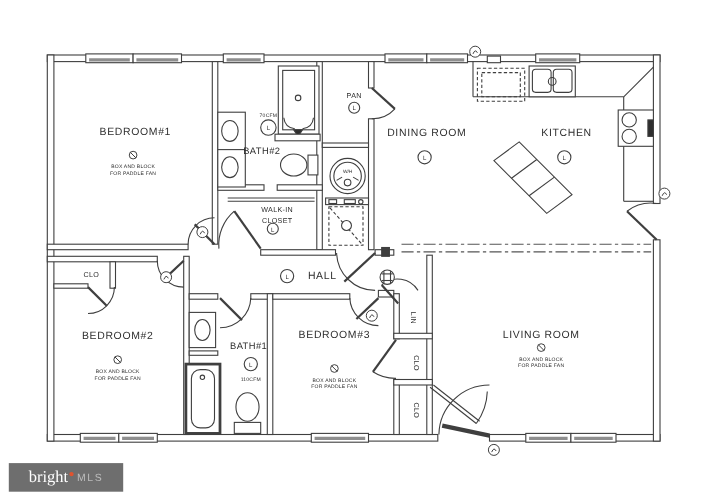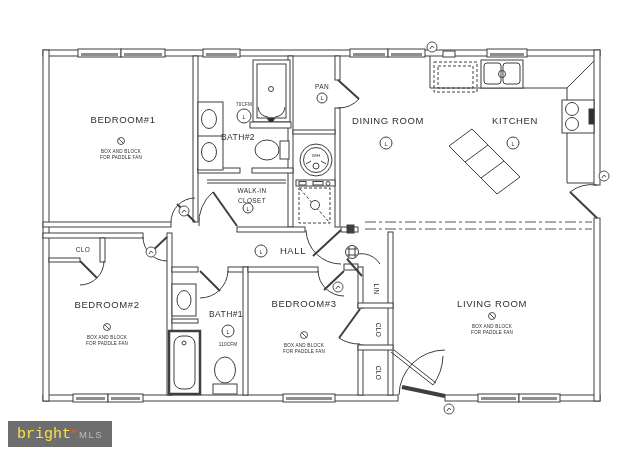--- a/index.html
+++ b/index.html
@@ -8,21 +8,21 @@
   svg{position:absolute;left:0;top:0;}
   svg text{font-family:"Liberation Sans", sans-serif;fill:#2e2e2e;}
   .room-label{font-size:9.5px;letter-spacing:.6px;}
   .small-label{font-size:8.5px;letter-spacing:.4px;}
   .mini-label{font-size:6.5px;letter-spacing:.3px;}
   .tiny-note{font-size:4.6px;letter-spacing:.2px;}
   .sym-letter{font-size:5.5px;}
   .wh-letter{font-size:4.4px;}
   #watermark{position:absolute;left:8px;top:421px;width:104px;height:26px;background:#6e6e6e;
              display:flex;align-items:center;justify-content:center;}
-  #watermark .brand{color:#fde047;font-family:Liberation Mono, monospace;font-size:15px;line-height:1;}
+  #watermark .brand{color:#ffffff;font-family:Liberation Serif, serif;font-size:15px;line-height:1;}
   #watermark .dot{display:inline-block;width:4px;height:4px;border-radius:50%;
                   margin:0 2px 7px 1px;vertical-align:middle;}
   #watermark .suffix{color:#bdbdbd;font-size:9.5px;letter-spacing:1.5px;margin-left:1px;text-align:right;}
 </style>
 </head>
 <body>
 
 <div id="stage">
 <svg width="640" height="449" viewBox="0 0 640 449">
 

